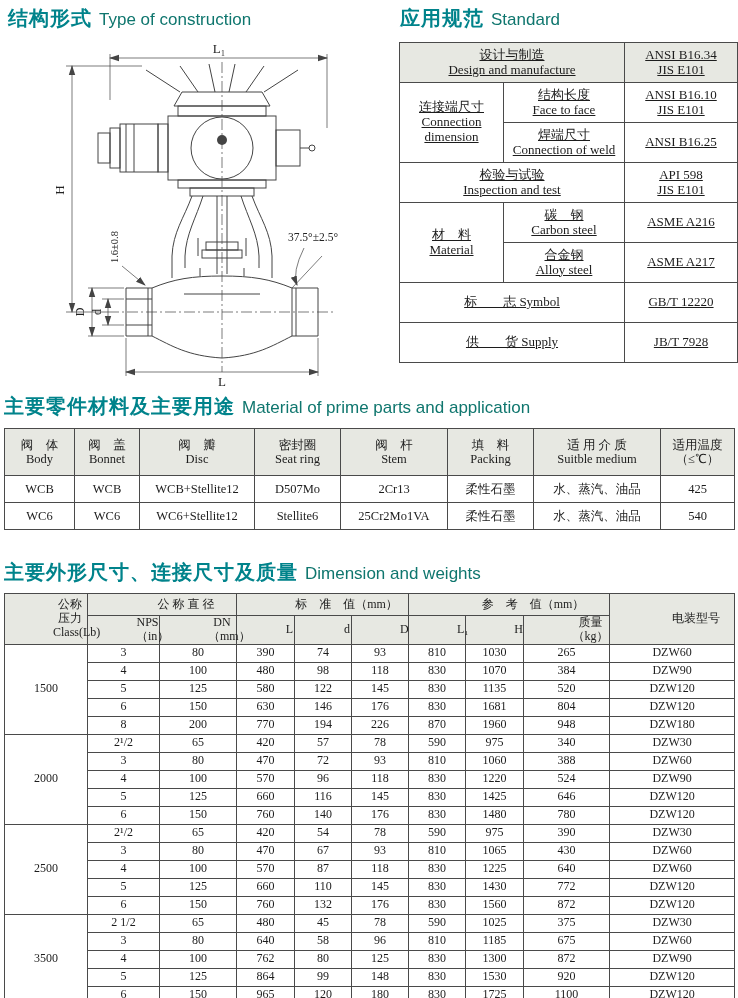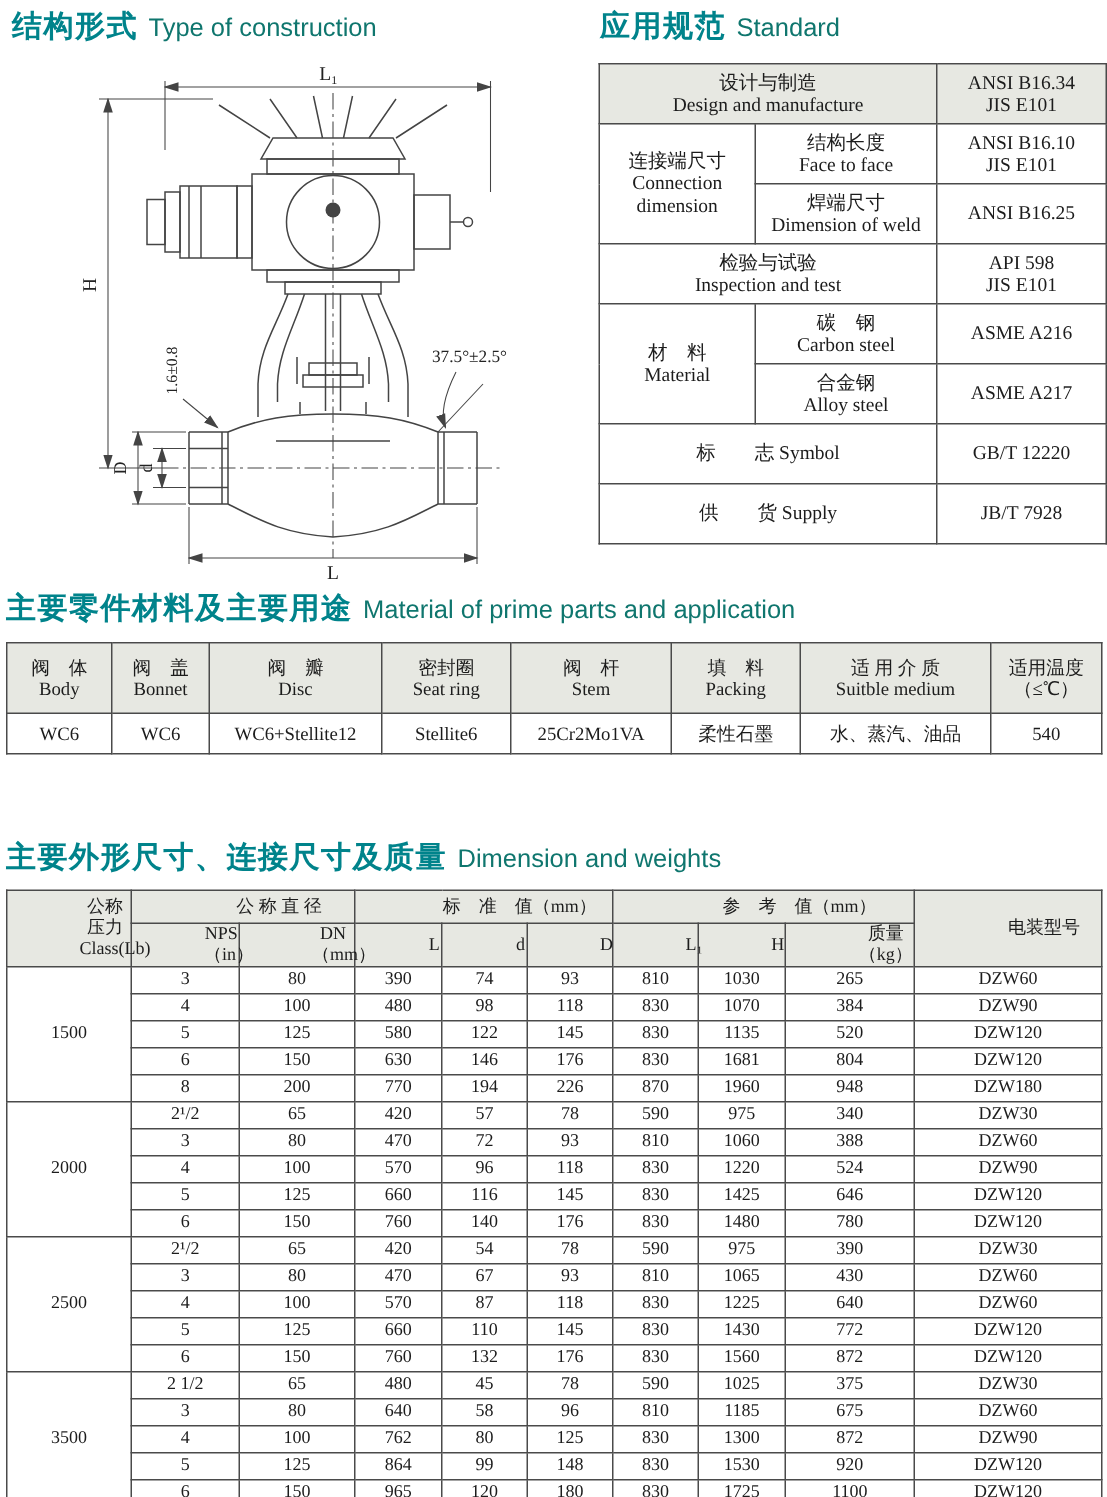--- a/index.html
+++ b/index.html
@@ -7,21 +7,21 @@
     width:738px;height:998px;position:relative;background:#fff;
     font-family:"Liberation Serif",serif;color:#1c1c1c;overflow:hidden;
   }
   .hd{position:absolute;white-space:nowrap;line-height:1;}
   .hd .zh{font-family:Liberation Sans, sans-serif;font-weight:bold;font-size:20px;color:#00838b;letter-spacing:1px;}
   .hd .en{font-family:Liberation Sans, sans-serif;font-size:17px;color:#0f766e;margin-left:7px;}
   table{border-collapse:collapse;position:absolute;table-layout:fixed;background:#fff;}
   td{border:1px solid #4a4a4a;text-align:center;vertical-align:middle;padding:0;line-height:1.15;}
   .gray{background:#e7e8e2;}
   #std-table{left:399px;top:42px;width:338px;font-size:13px;}
-  #std-table td{height:39px;}
+  #std-table td{height:39px;text-decoration:underline;}
   #mat-table{left:4px;top:428px;width:730px;font-size:12.5px;border-radius:16px;}
   #mat-table tr.hrow td{height:46px;}
   #mat-table tr.drow td{height:26px;}
   #dim-table{left:4px;top:593px;width:730px;font-size:12px;}
   #dim-table tr.hrow td{height:21px;padding-left:48px;}
   #dim-table tr.drow td{height:17px;}
   svg text{font-family:"Liberation Serif",serif;fill:#222;stroke:none;}
 </style>
 </head>
 <body>
@@ -145,21 +145,21 @@
           <div>Face to face</div>
         </td>
     <td>
           <div>ANSI B16.10</div>
           <div>JIS E101</div>
         </td>
   </tr>
   <tr>
     <td>
           <div>焊端尺寸</div>
-          <div>Dimension of weld</div>
+          <div>Connection of weld</div>
         </td>
     <td>ANSI B16.25</td>
   </tr>
   <tr>
     <td colspan="2">
           <div>检验与试验</div>
           <div>Inspection and test</div>
         </td>
     <td>
           <div>API 598</div>
@@ -233,20 +233,30 @@
           <div>Packing</div>
         </td>
     <td class="gray">
           <div>适 用 介 质</div>
           <div>Suitble medium</div>
         </td>
     <td class="gray">
           <div>适用温度</div>
           <div>（≤℃）</div>
         </td>
+  </tr>
+  <tr class="drow">
+    <td>WCB</td>
+        <td>WCB</td>
+        <td>WCB+Stellite12</td>
+        <td>D507Mo</td>
+        <td>2Cr13</td>
+        <td>柔性石墨</td>
+        <td>水、蒸汽、油品</td>
+        <td>425</td>
   </tr>
   <tr class="drow">
     <td>WC6</td>
         <td>WC6</td>
         <td>WC6+Stellite12</td>
         <td>Stellite6</td>
         <td>25Cr2Mo1VA</td>
         <td>柔性石墨</td>
         <td>水、蒸汽、油品</td>
         <td>540</td>

